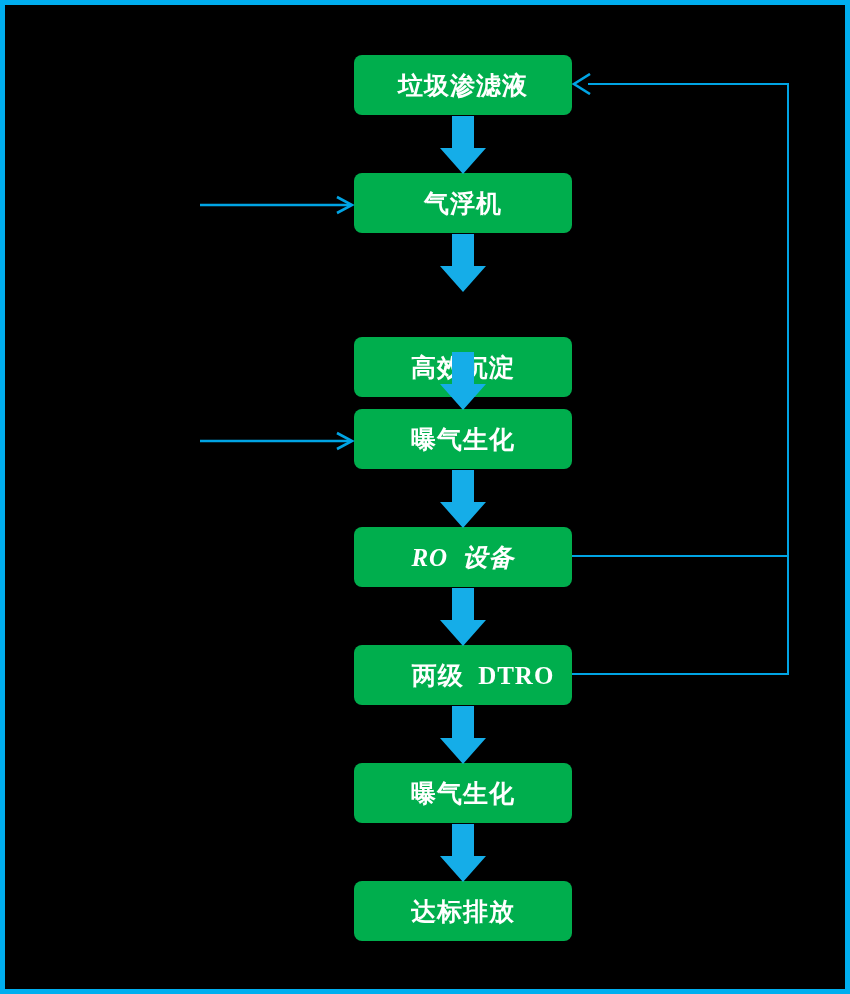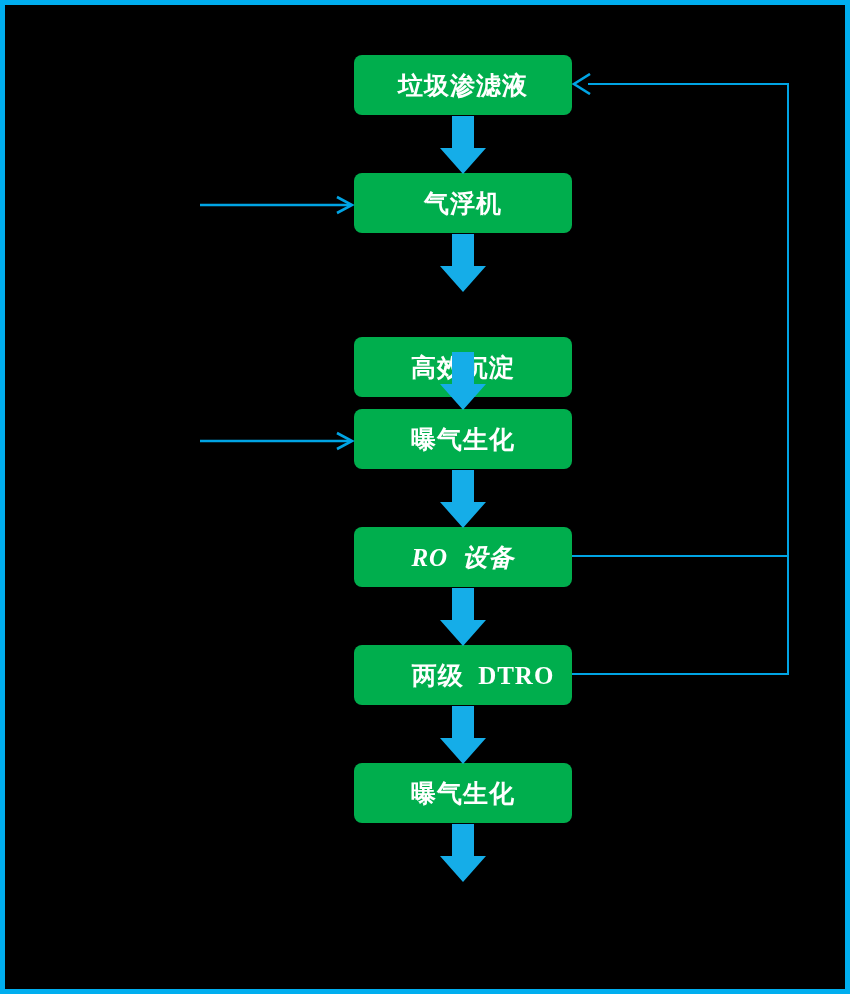--- a/index.html
+++ b/index.html
@@ -79,20 +79,23 @@
   </div>
   <div class="node" style="left:349px; top:522px;font-style:italic;">
     <span class="node-label">RO  设备</span>
   </div>
   <div class="node" style="left:349px; top:640px;padding-left:40px;">
     <span class="node-label">两级  DTRO</span>
   </div>
   <div class="node" style="left:349px; top:758px;">
     <span class="node-label">曝气生化</span>
   </div>
+  <div class="node" style="left:349px; top:876px;">
+    <span class="node-label">达标排放</span>
+  </div>
 
   <svg class="block-arrow" style="left:435px; top:111px;" viewBox="0 0 46 58">
     <polygon points="12,0 34,0 34,32 46,32 23,58 0,32 12,32" fill="#15ADE8"></polygon>
   </svg>
   <svg class="block-arrow" style="left:435px; top:229px;" viewBox="0 0 46 58">
     <polygon points="12,0 34,0 34,32 46,32 23,58 0,32 12,32" fill="#15ADE8"></polygon>
   </svg>
   <svg class="block-arrow" style="left:435px; top:347px;" viewBox="0 0 46 58">
     <polygon points="12,0 34,0 34,32 46,32 23,58 0,32 12,32" fill="#15ADE8"></polygon>
   </svg>

